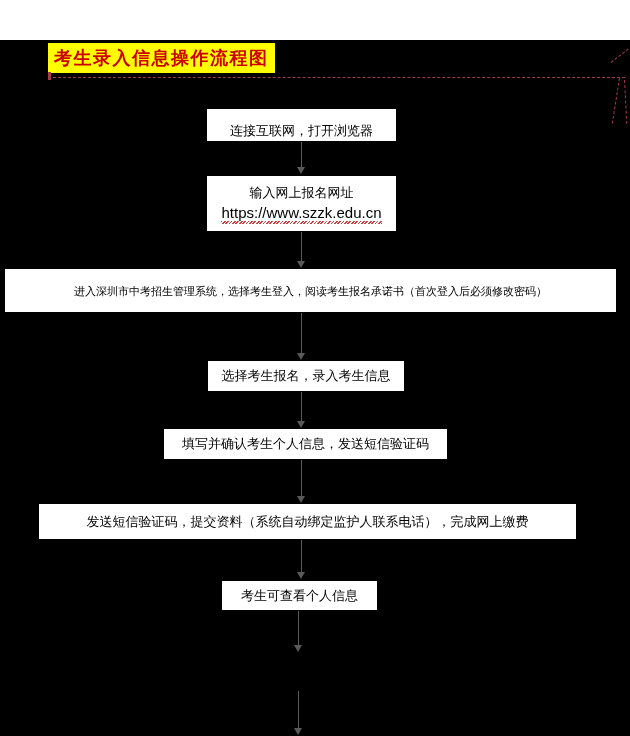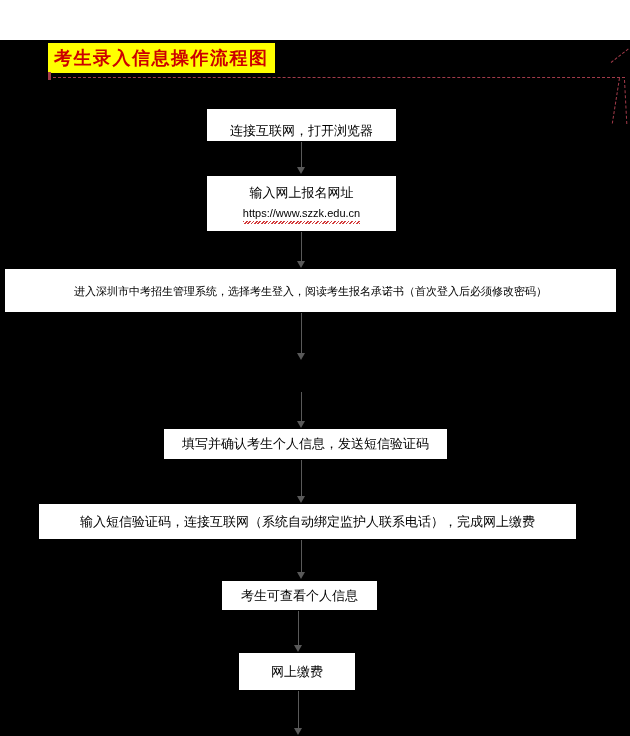--- a/index.html
+++ b/index.html
@@ -107,21 +107,21 @@
     flex-direction: column;
     align-items: center;
     justify-content: center;
     white-space: nowrap;
   }
   .node .line1, .node .line2 {
     display: block;
   }
   .node .url {
     font-family: "Liberation Sans", "DejaVu Sans", sans-serif;
-    font-size: 11px;
+    font-size: 15px;
     border-bottom: 0;
     position: relative;
     padding-bottom: 1px;
     background-image:
       repeating-linear-gradient(135deg,
         #d23b3b 0px, #d23b3b 1.2px,
         rgba(0,0,0,0) 1.2px, rgba(0,0,0,0) 2.4px);
     background-size: 100% 3px;
     background-repeat: repeat-x;
     background-position: left bottom;
@@ -169,44 +169,44 @@
   </div>
   <div class="conn" style="left:301px; top:192px; height:30px;"></div>
   <div class="arrowhead" style="left:297px; top:221px;"></div>
 
   <div class="node" style="left:4px; top:228px; width:613px; height:45px; font-size:11px;text-align:right;">
     <span class="line1">进入深圳市中考招生管理系统，选择考生登入，阅读考生报名承诺书（首次登入后必须修改密码）</span>
   </div>
   <div class="conn" style="left:301px; top:273px; height:41px;"></div>
   <div class="arrowhead" style="left:297px; top:313px;"></div>
 
+  <div class="node" style="left:207px; top:320px; width:198px; height:32px;">
+    <span class="line1">选择考生报名，录入考生信息</span>
+  </div>
   <div class="conn" style="left:301px; top:352px; height:30px;"></div>
   <div class="arrowhead" style="left:297px; top:381px;"></div>
 
   <div class="node" style="left:163px; top:388px; width:285px; height:32px;text-align:center;">
     <span class="line1">填写并确认考生个人信息，发送短信验证码</span>
   </div>
   <div class="conn" style="left:301px; top:420px; height:37px;"></div>
   <div class="arrowhead" style="left:297px; top:456px;"></div>
 
   <div class="node" style="left:38px; top:463px; width:539px; height:37px;">
-    <span class="line1">输入短信验证码，连接互联网（系统自动绑定监护人联系电话），完成网上缴费</span>
+    <span class="line1">发送短信验证码，提交资料（系统自动绑定监护人联系电话），完成网上缴费</span>
   </div>
   <div class="conn" style="left:301px; top:500px; height:33px;"></div>
   <div class="arrowhead" style="left:297px; top:532px;"></div>
 
   <div class="node" style="left:221px; top:540px; width:157px; height:31px;">
     <span class="line1">考生可查看个人信息</span>
   </div>
   <div class="conn" style="left:298px; top:571px; height:35px;"></div>
   <div class="arrowhead" style="left:294px; top:605px;"></div>
 
-  <div class="node" style="left:238px; top:612px; width:118px; height:39px;">
-    <span class="line1">网上缴费</span>
-  </div>
   <div class="conn" style="left:298px; top:651px; height:38px;"></div>
   <div class="arrowhead" style="left:294px; top:688px;"></div>
 
   <div class="node" style="left:248px; top:695px; width:118px; height:36px;text-align:center;">
     <span class="line1">完成报名</span>
   </div>
 
 </div>
 
 </body></html>

